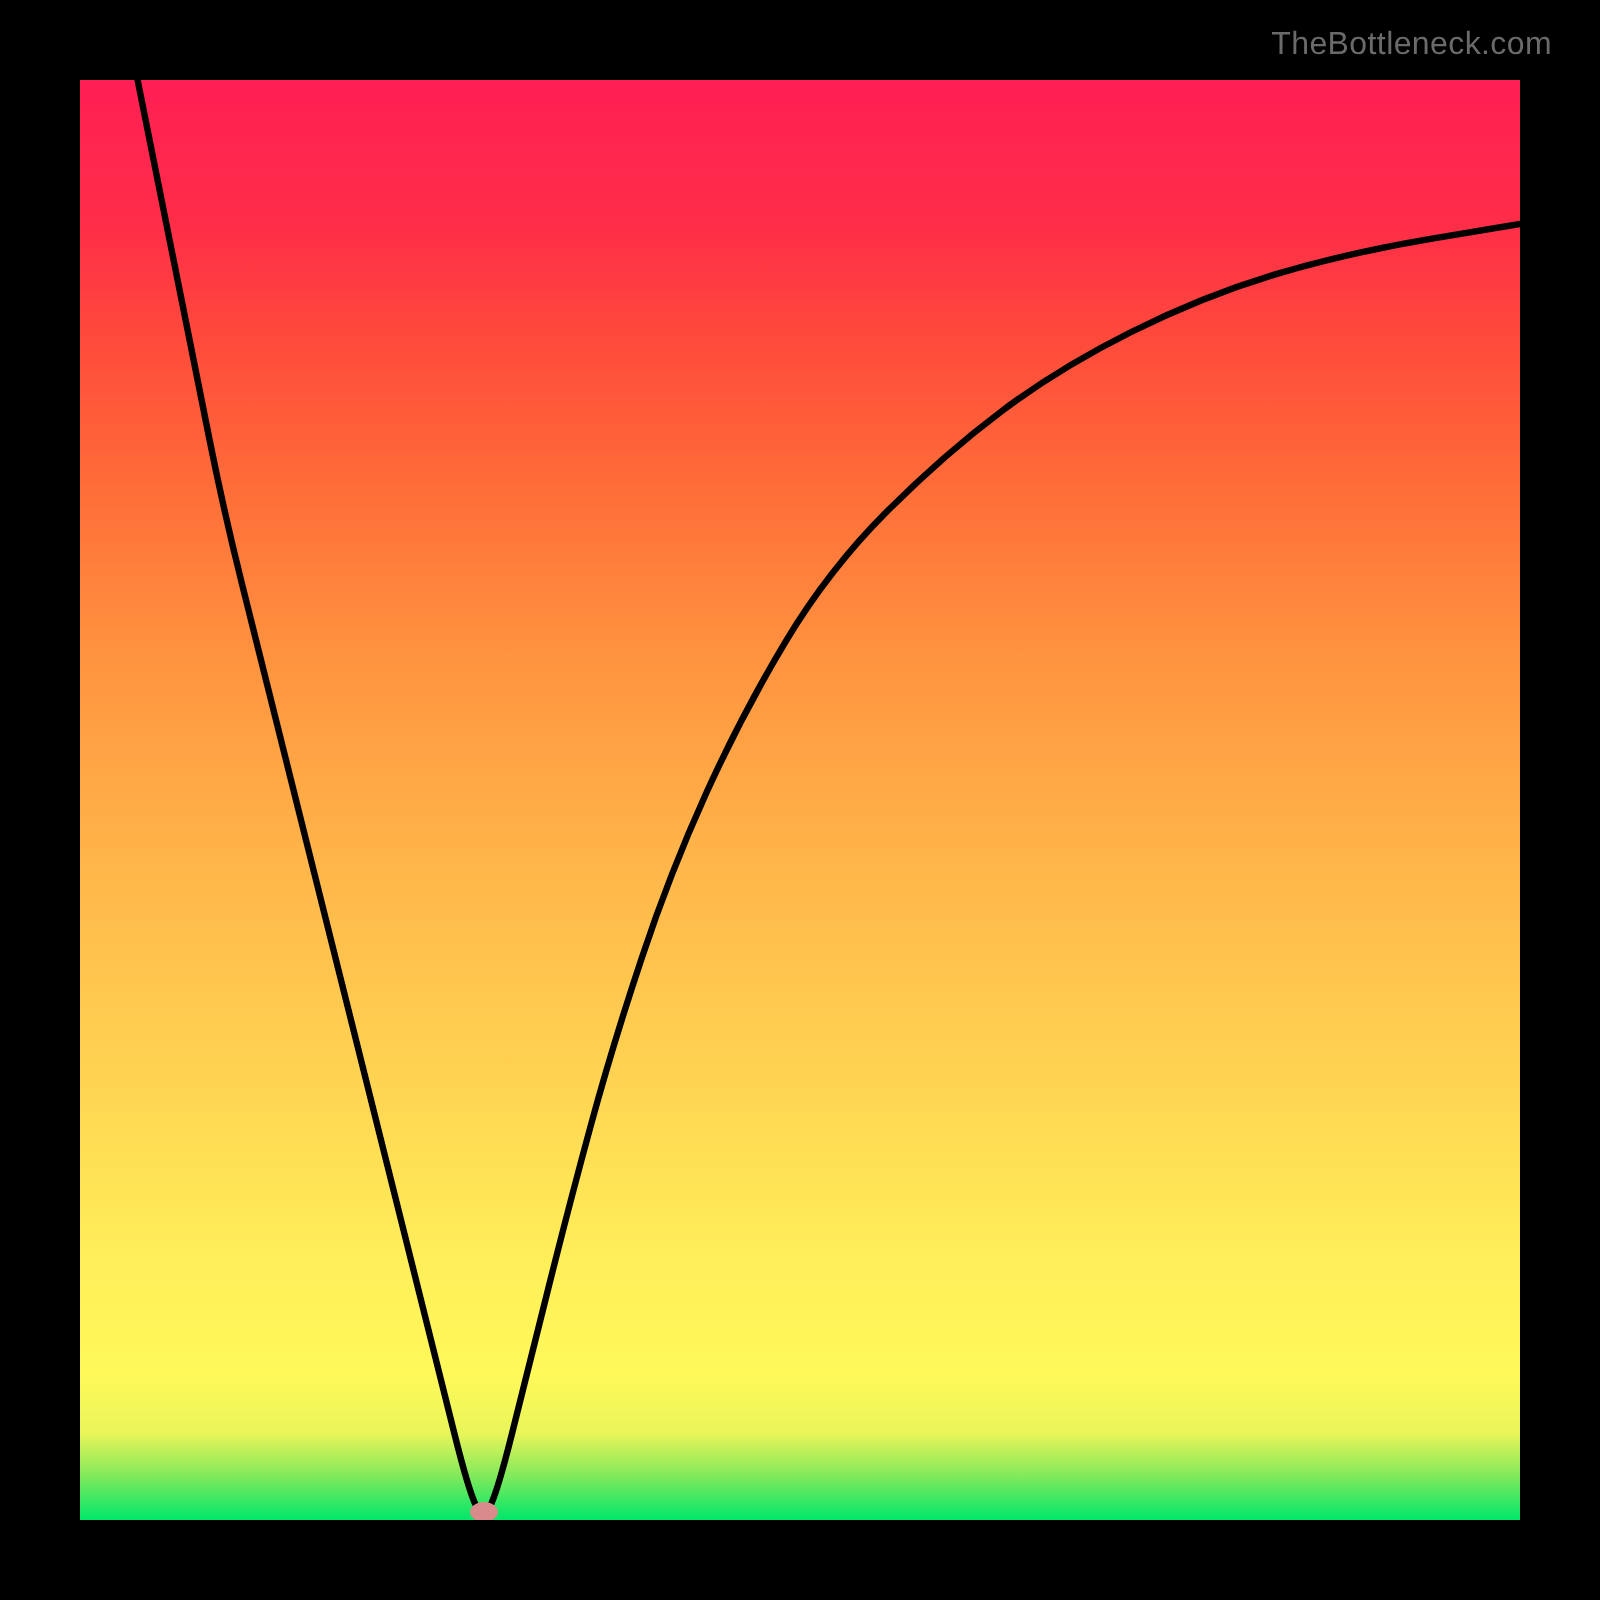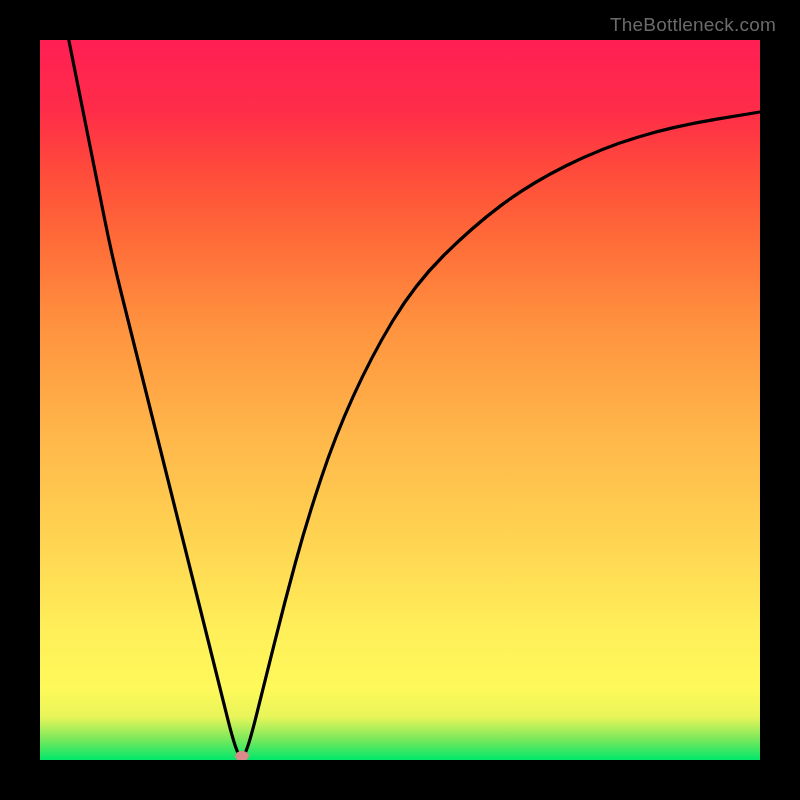--- a/index.html
+++ b/index.html
@@ -55,21 +55,21 @@
     height: 10px;
     border-radius: 50%;
     background: #d98a8a;
     transform: translate(-50%, -50%);
   }
   .watermark {
     position: absolute;
     top: 14px;
     right: 24px;
     color: #6a6a6a;
-    font-size: 19px;
+    font-size: 16px;
     letter-spacing: 0.2px;
     font-weight: 500;
   }
   svg.curves {
     position: absolute;
     left: 0;
     top: 0;
     width: 720px;
     height: 720px;
   }

